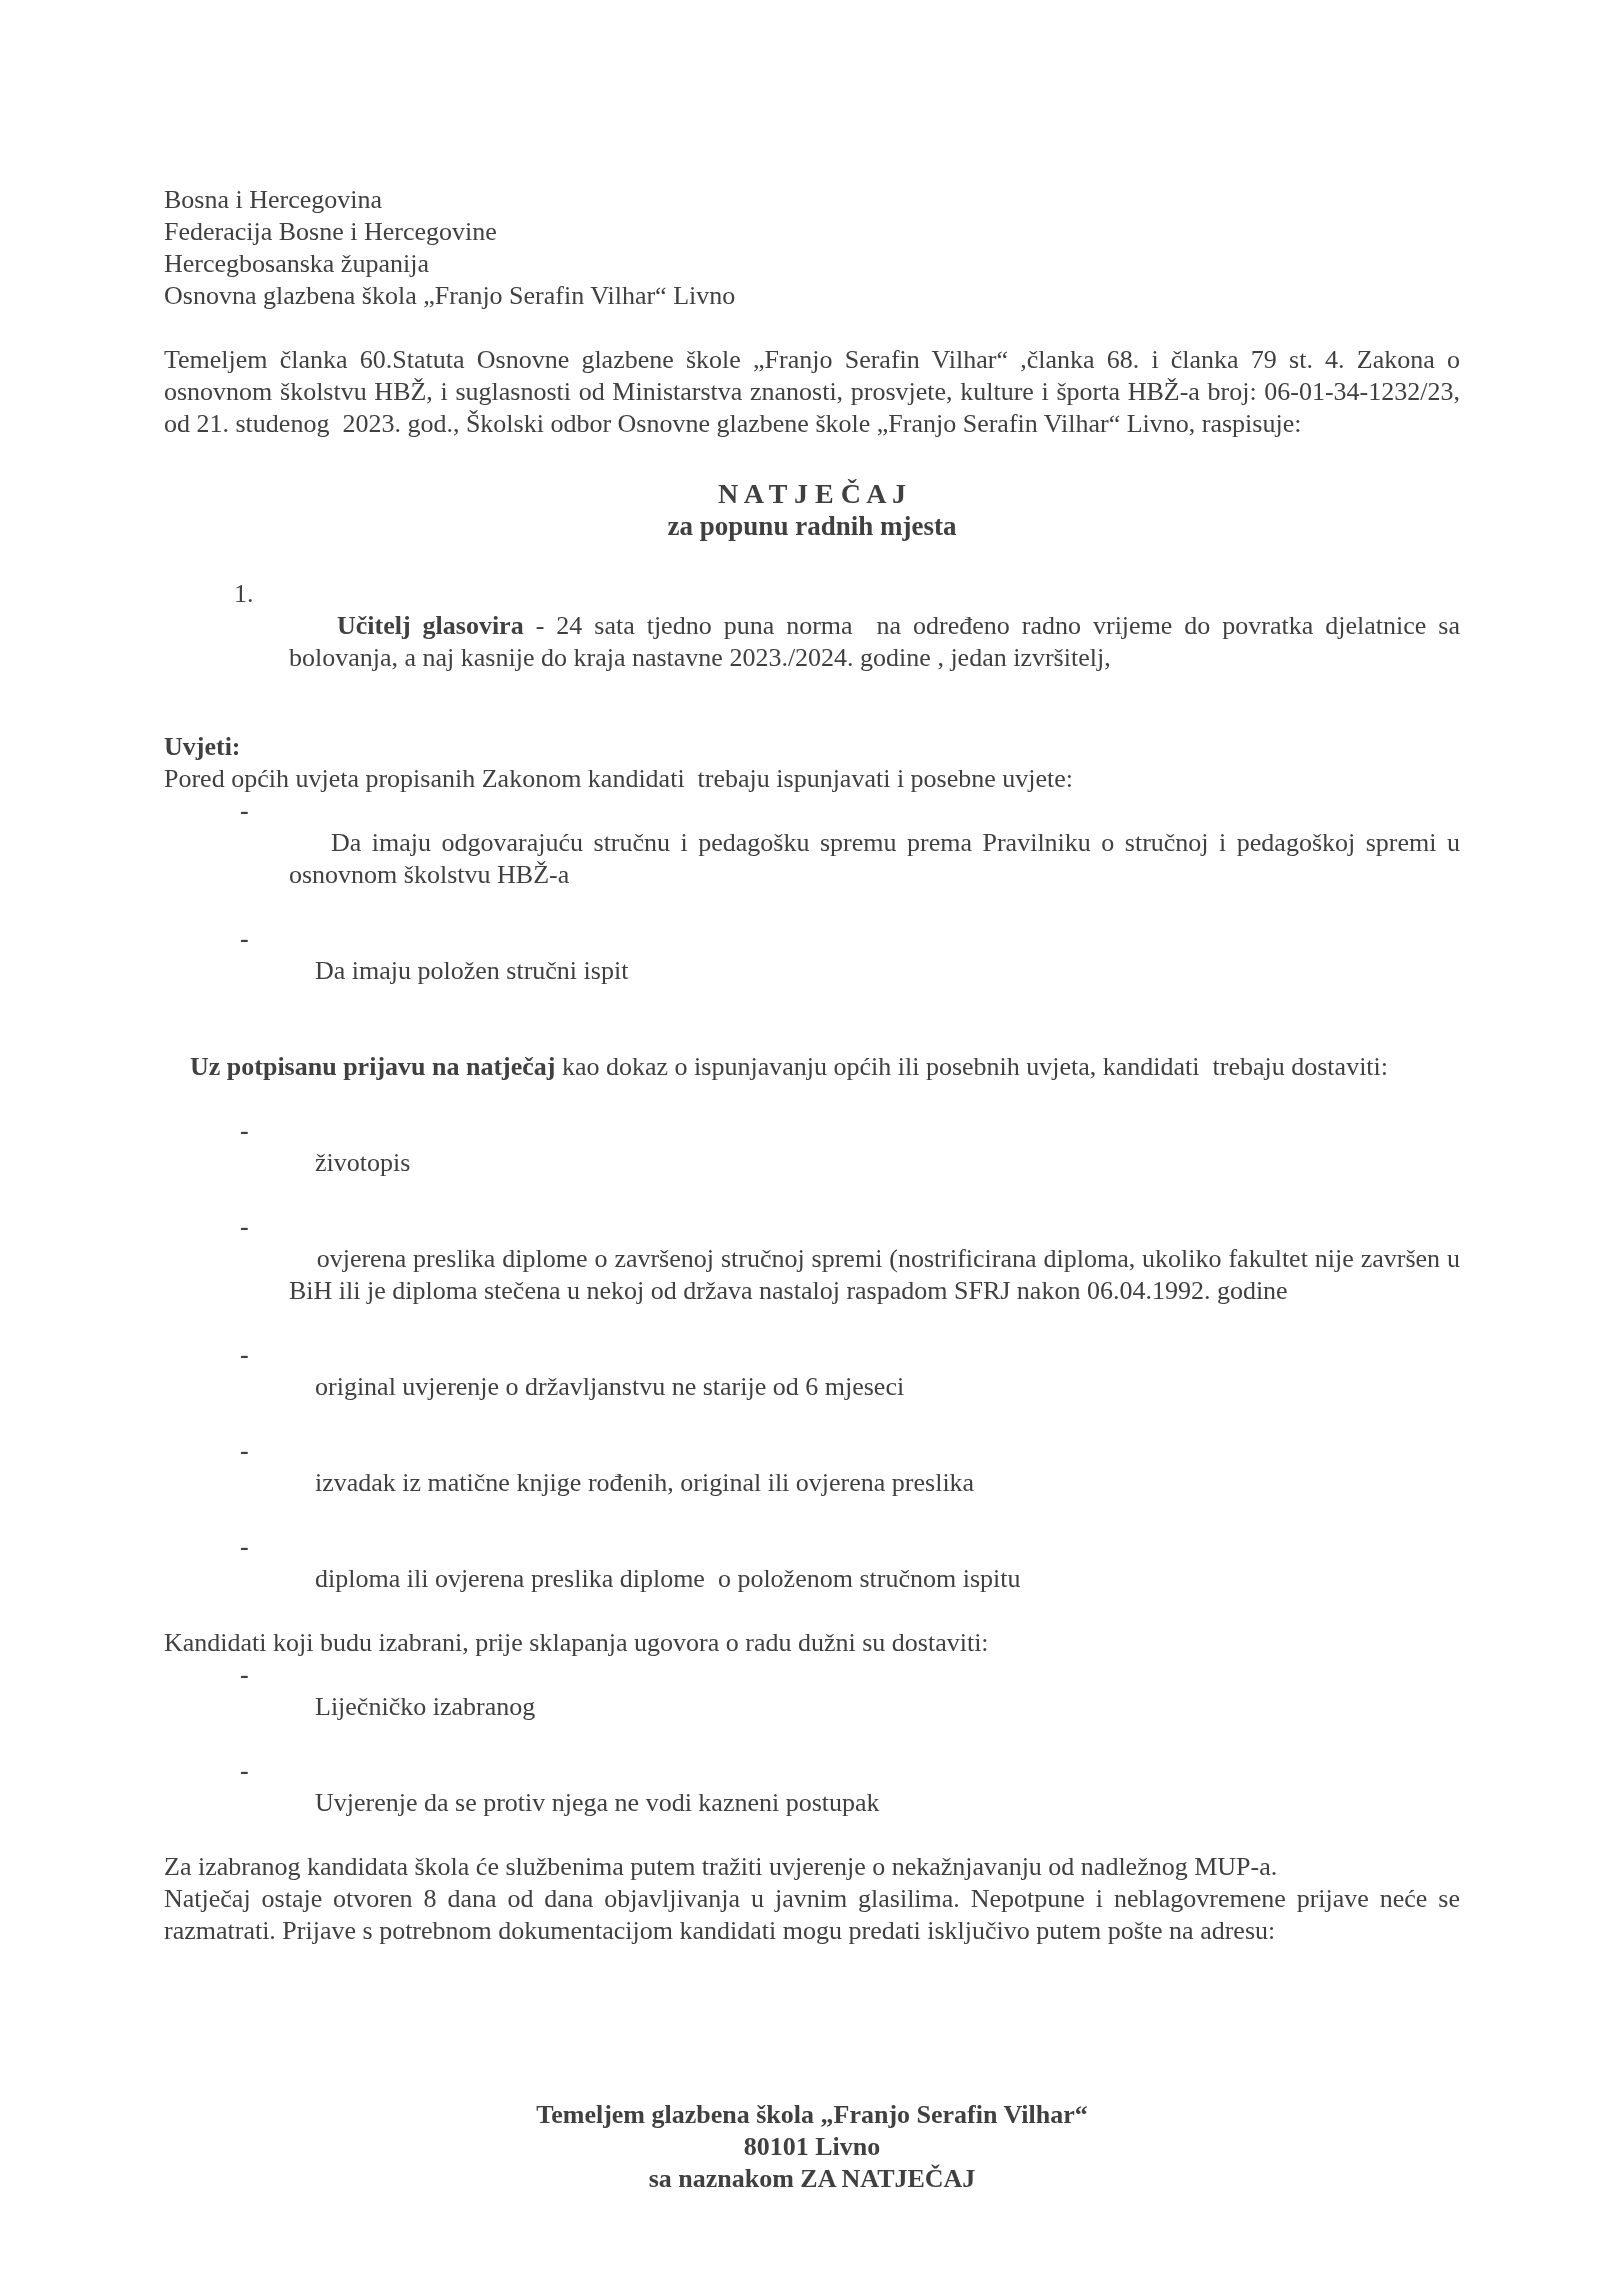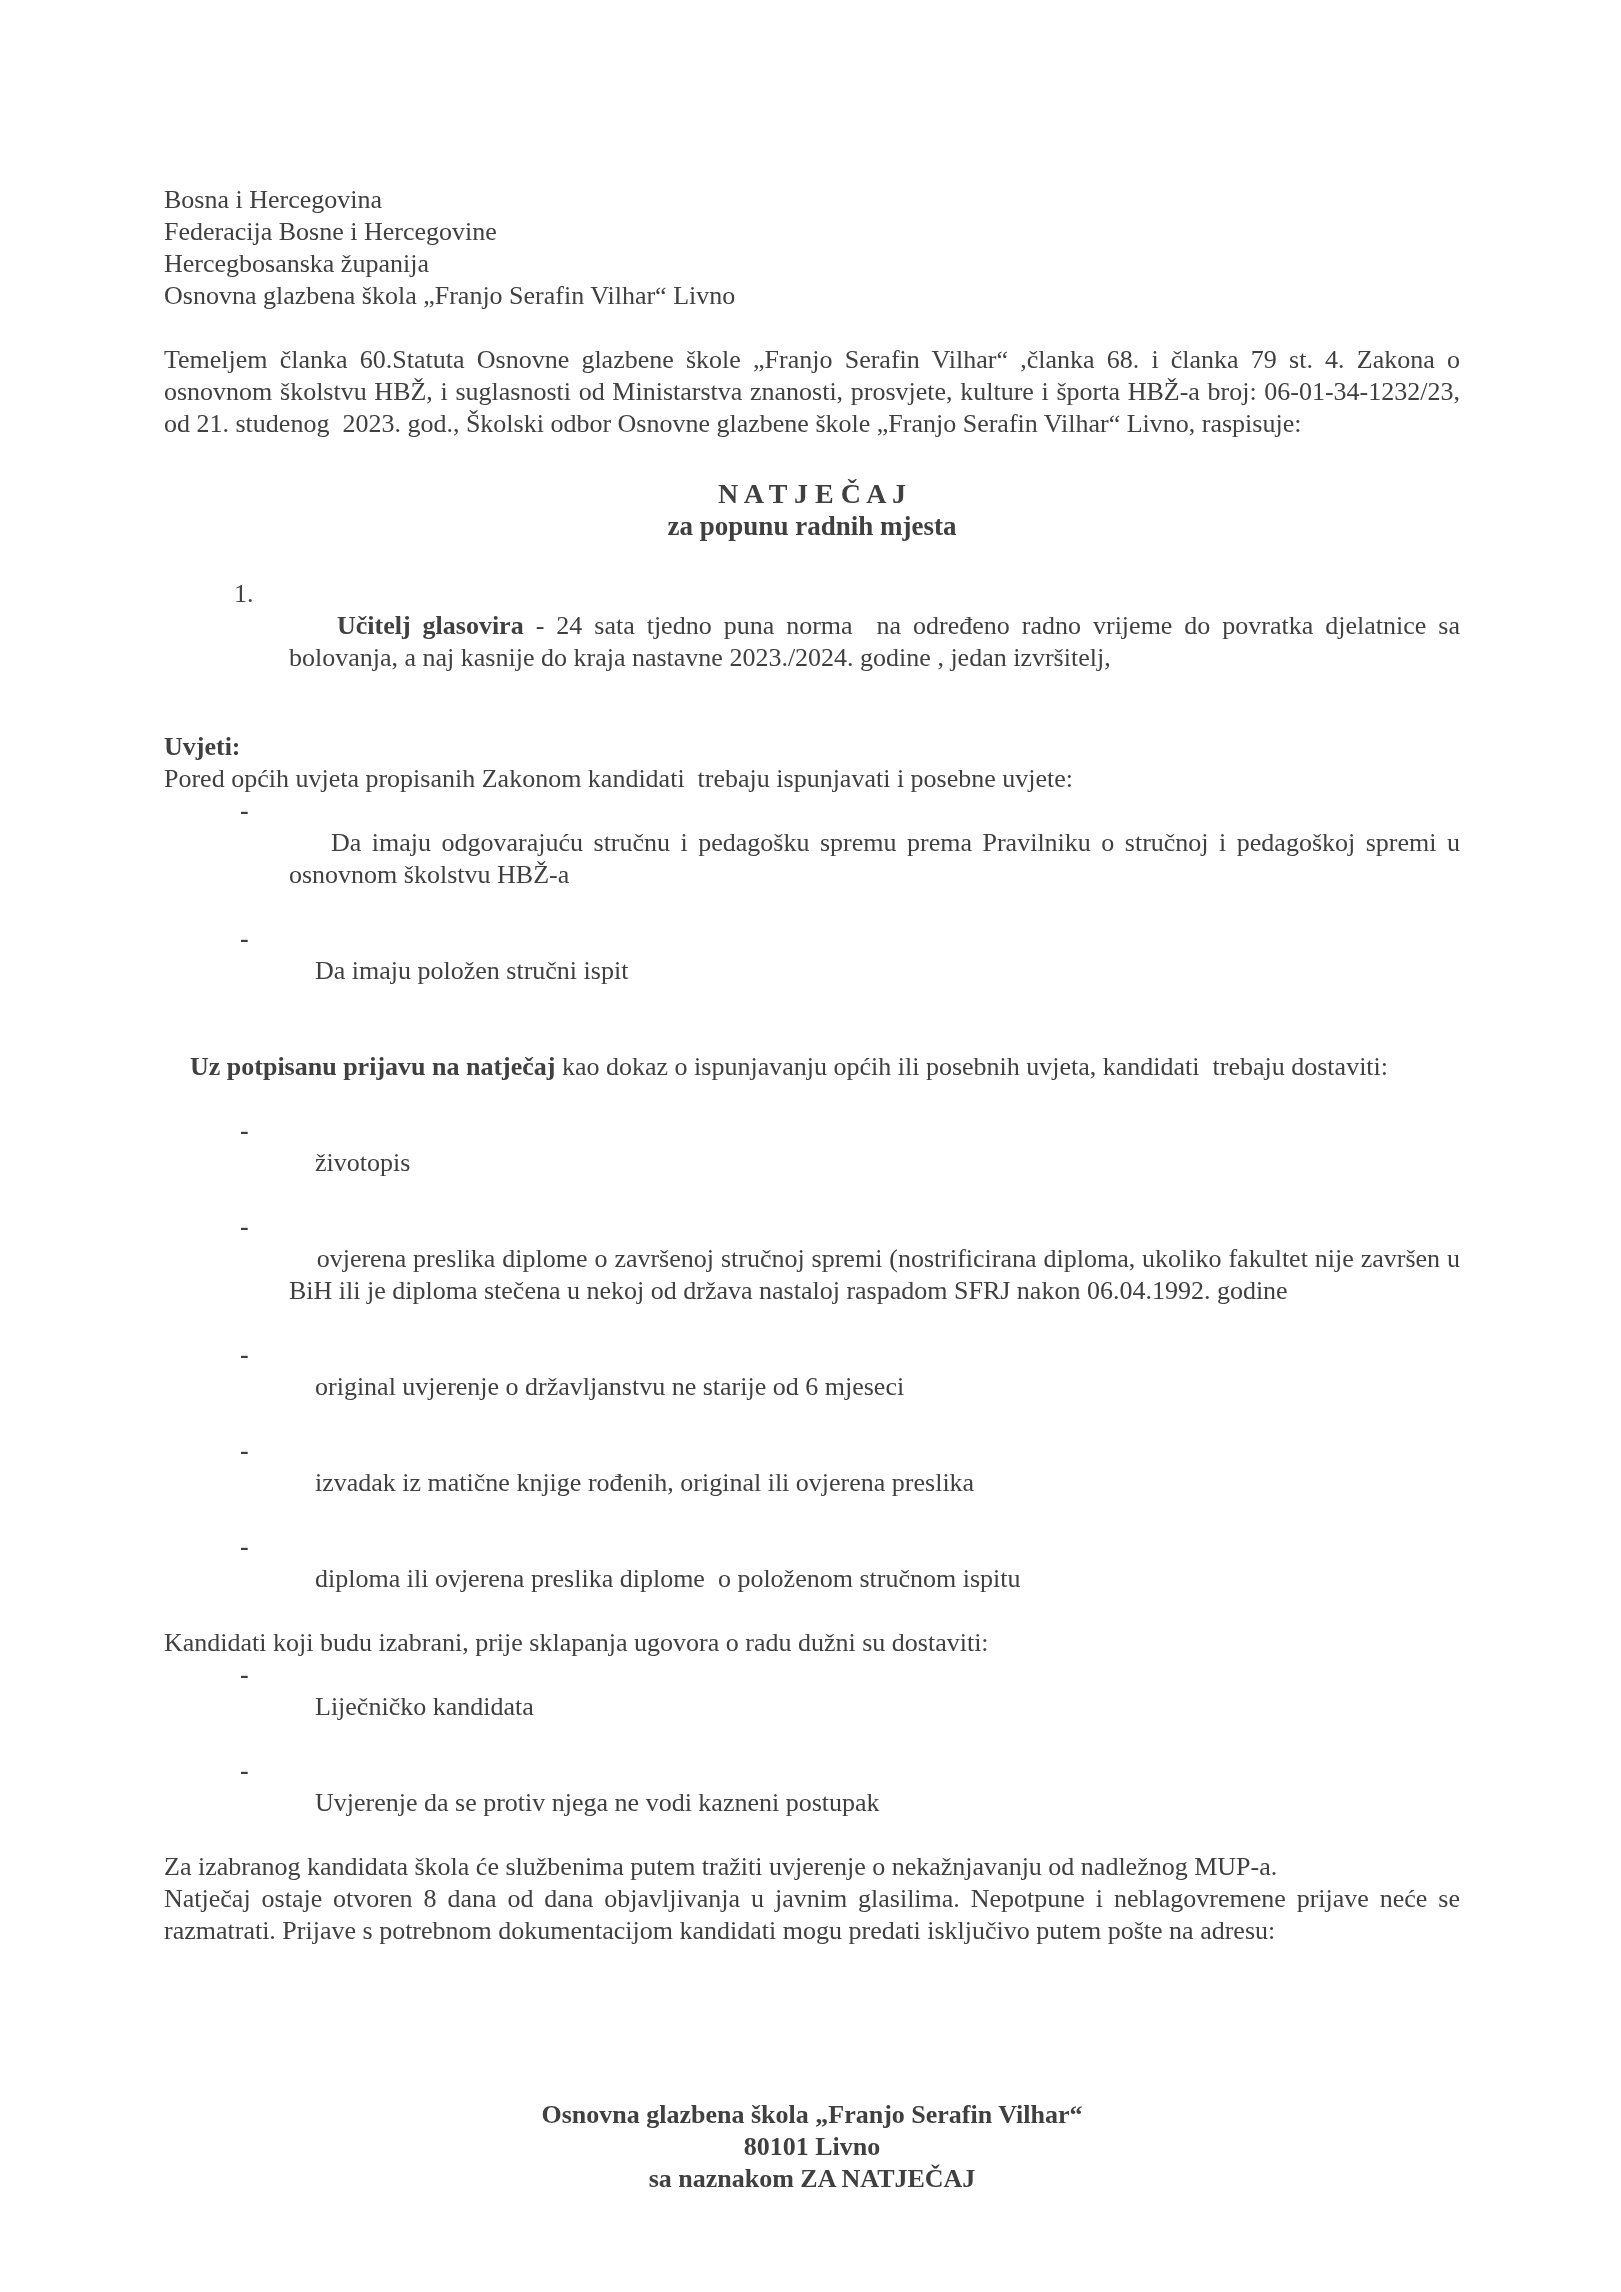--- a/index.html
+++ b/index.html
@@ -114,29 +114,29 @@
   <div class="bullet-item pre">
     <span class="marker">-</span><span>izvadak iz matične knjige rođenih, original ili ovjerena preslika</span>
   </div>
   <div class="bullet-item pre">
     <span class="marker">-</span><span>diploma ili ovjerena preslika diplome  o položenom stručnom ispitu</span>
   </div>
 
   <div class="para pre">Kandidati koji budu izabrani, prije sklapanja ugovora o radu dužni su dostaviti:</div>
 
   <div class="bullet-item pre">
-    <span class="marker">-</span><span>Liječničko kandidata</span>
+    <span class="marker">-</span><span>Liječničko izabranog</span>
   </div>
   <div class="bullet-item pre">
     <span class="marker">-</span><span>Uvjerenje da se protiv njega ne vodi kazneni postupak</span>
   </div>
 
   <p class="para pre">Za izabranog kandidata škola će službenima putem tražiti uvjerenje o nekažnjavanju od nadležnog MUP-a.</p>
   <p class="para pre">Natječaj ostaje otvoren 8 dana od dana objavljivanja u javnim glasilima. Nepotpune i neblagovremene prijave neće se razmatrati. Prijave s potrebnom dokumentacijom kandidati mogu predati isključivo putem pošte na adresu:</p>
 
   <div class="address-block">
-    <div>Osnovna glazbena škola „Franjo Serafin Vilhar“</div>
+    <div>Temeljem glazbena škola „Franjo Serafin Vilhar“</div>
     <div>80101 Livno</div>
     <div>sa naznakom ZA NATJEČAJ</div>
   </div>
 
 </div>
 
 
 </body></html>

